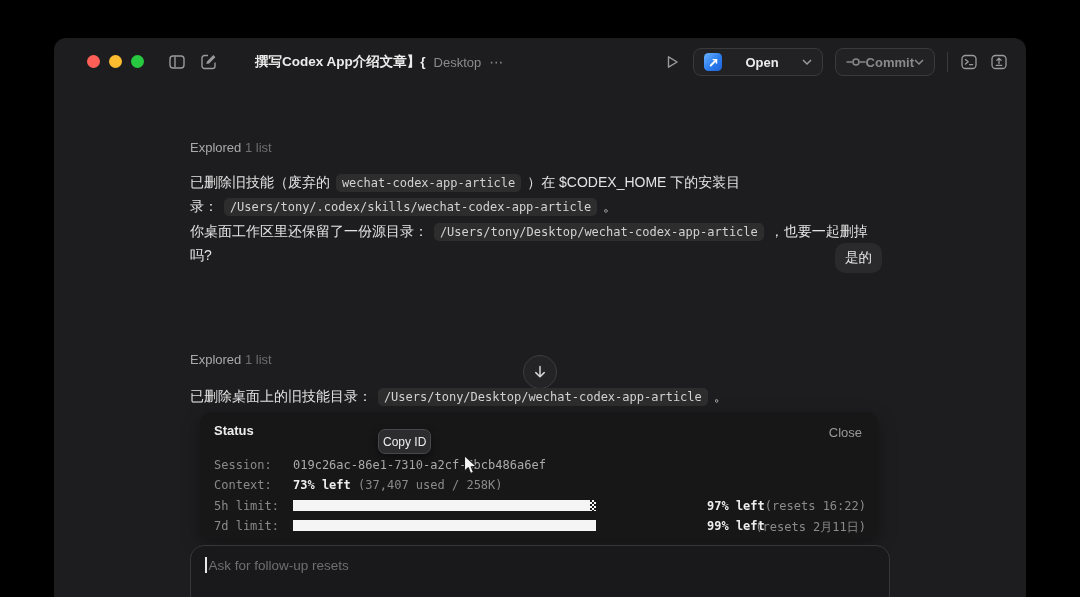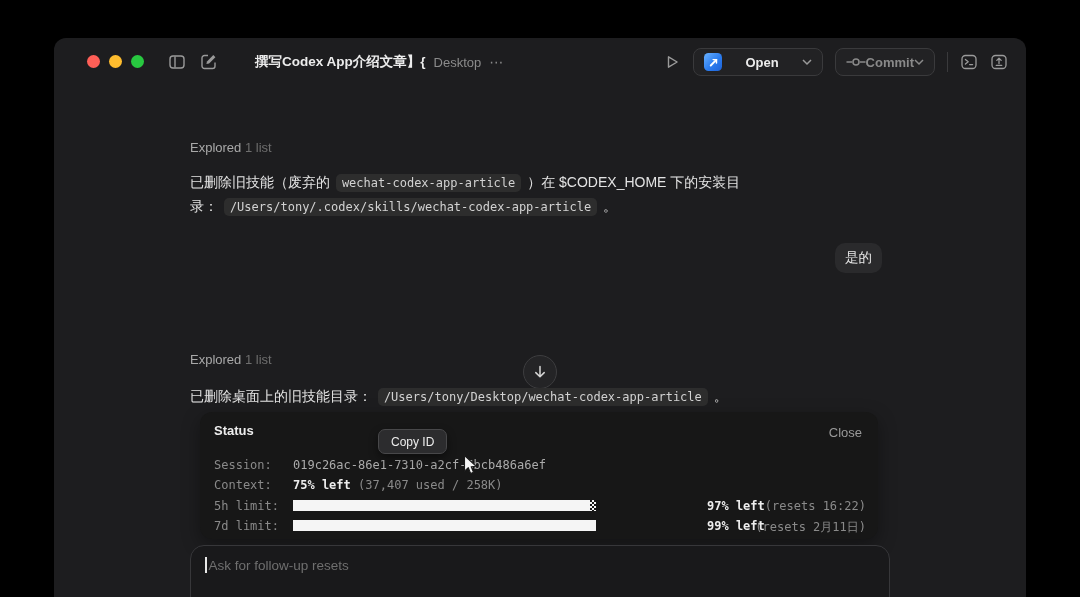--- a/index.html
+++ b/index.html
@@ -41,21 +41,21 @@
   .cmd-line .dur { color:#757575; }
   .scroll-btn { position:absolute; left:469px; width:34px; height:34px; border-radius:50%;
                 background:#242426; border:1px solid #3d3d3f; display:flex;
                 align-items:center; justify-content:center; cursor:pointer; }
 
   
   .status-panel { position:absolute; left:146px; top:374px; width:678px; height:127px;
                   background:#171717; border-radius:12px; box-shadow:0 6px 18px rgba(0,0,0,.35); }
   .sp-title { position:absolute; left:14px; top:11px; font-size:13px; font-weight:700; color:#ededed; }
   .sp-close { position:absolute; right:16px; top:13px; font-size:13px; color:#9a9a9a; cursor:pointer; }
-  .copyid { position:absolute; left:178px; top:17px; height:25px; padding:0 12px;
+  .copyid { position:absolute; left:178px; top:17px; height:25px; padding:0 4px;
             background:#2c2c2e; border:1px solid #48484a; border-radius:7px;
             display:flex; align-items:center; font-size:12px; color:#ececec;
             box-shadow:0 4px 10px rgba(0,0,0,.45); cursor:pointer; z-index:3; }
   .sp-row { position:absolute; left:14px; right:12px; height:16px;
             font-family:"DejaVu Sans Mono","Liberation Mono",monospace; font-size:12px; }
   .sp-row .row-label { position:absolute; left:0; top:0; color:#8a8a8a; }
   .sp-row .row-val { position:absolute; left:79px; top:0; color:#ababab; white-space:nowrap; }
   .sp-row .strong { color:#ededed; font-weight:700; }
   .sp-row .detail { color:#8a8a8a; }
   .bar-track { position:absolute; left:79px; top:1px; width:306px; height:11px; }
@@ -160,20 +160,23 @@
   <div class="block meta-line" style="top:102px">
     <span>Explored</span>
     <span class="dim">1 list</span>
   </div>
 
   <p class="block msg" style="top:133px">
     <span>已删除旧技能（废弃的 </span><code class="code">wechat-codex-app-article</code><span> ）在 $CODEX_HOME 下的安装目</span><br>
     <span>录： </span><code class="code">/Users/tony/.codex/skills/wechat-codex-app-article</code><span> 。</span>
   </p>
 
+  <p class="block msg" style="top:182px">
+    <span>你桌面工作区里还保留了一份源目录： </span><code class="code">/Users/tony/Desktop/wechat-codex-app-article</code><span> ，也要一起删掉吗?</span>
+  </p>
 
   <div class="block" style="top:205px; height:33px">
     <span class="chip">是的</span>
   </div>
 
 
   <div class="block meta-line" style="top:314px">
     <span>Explored</span>
     <span class="dim">1 list</span>
   </div>
@@ -193,21 +196,21 @@
     <span class="sp-close">Close</span>
     <div class="copyid">Copy ID</div>
 
     <div class="sp-row" style="top:46px">
       <span class="row-label">Session:</span>
       <span class="row-val">019c26ac-86e1-7310-a2cf-6bcb486a6ef</span>
     </div>
 
     <div class="sp-row" style="top:66px">
       <span class="row-label">Context:</span>
-      <span class="row-val"><span class="strong">75% left</span> <span class="detail">(37,407 used / 258K)</span></span>
+      <span class="row-val"><span class="strong">73% left</span> <span class="detail">(37,407 used / 258K)</span></span>
     </div>
 
     <div class="sp-row" style="top:87px">
       <span class="row-label">5h limit:</span>
       <div class="bar-track">
         <div class="bar-fill" style="width: 97%;">
             <span class="bar-tail"></span>
           </div>
       </div>
       <span class="pct">97% left</span>

